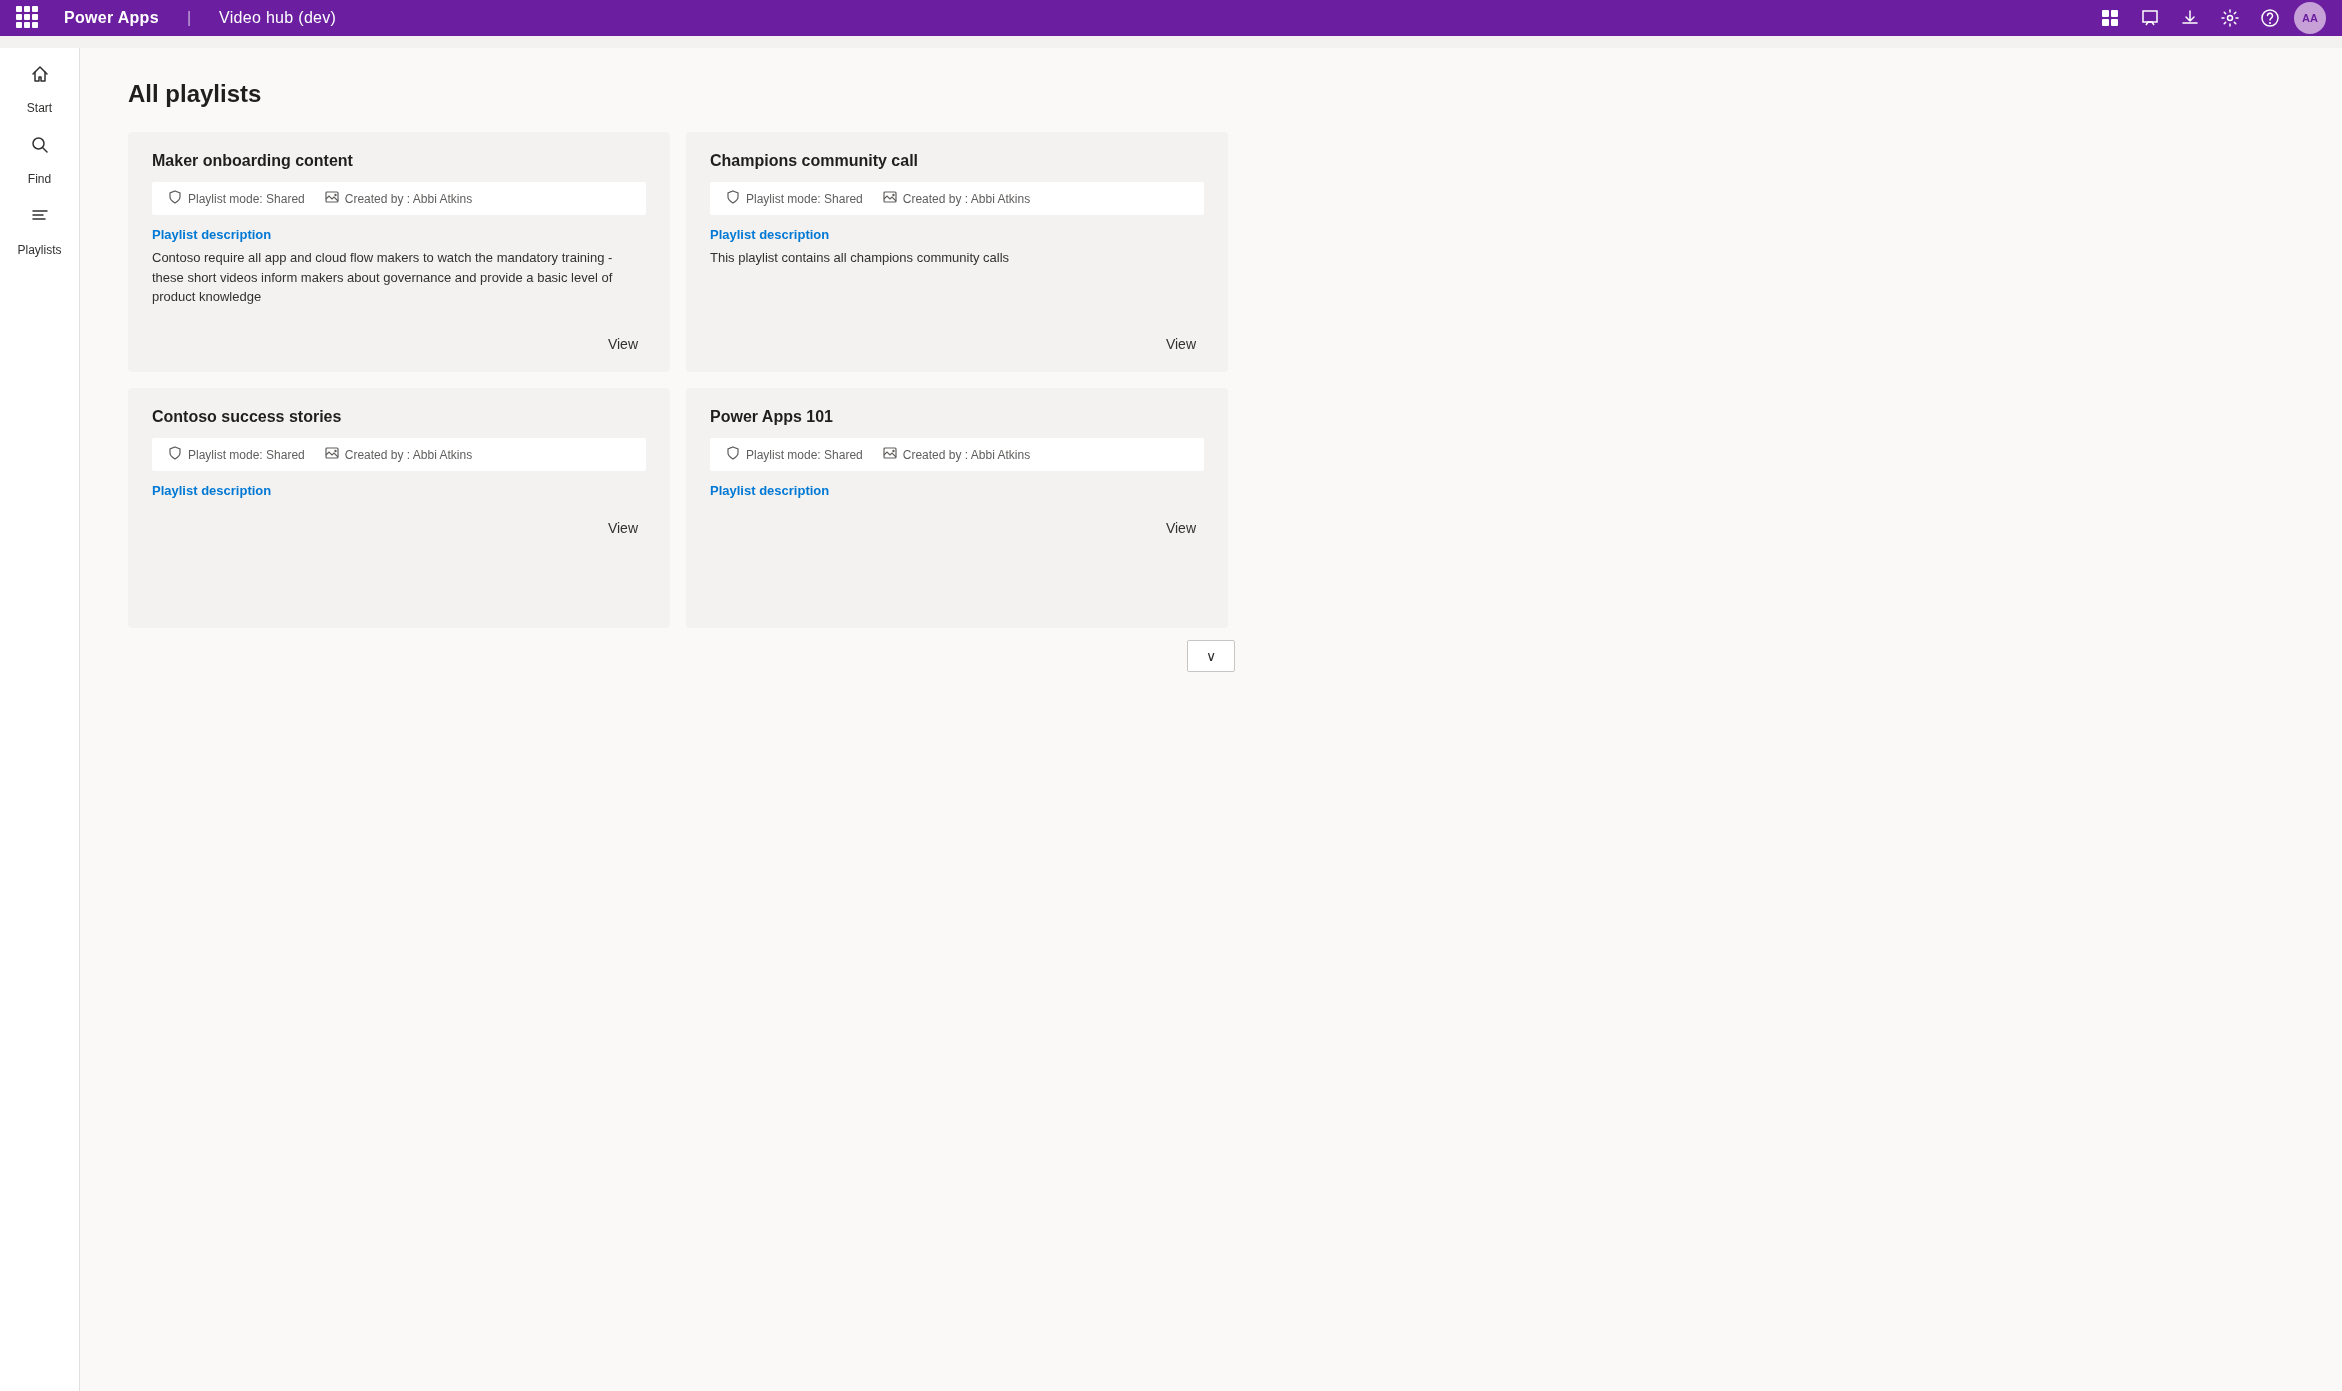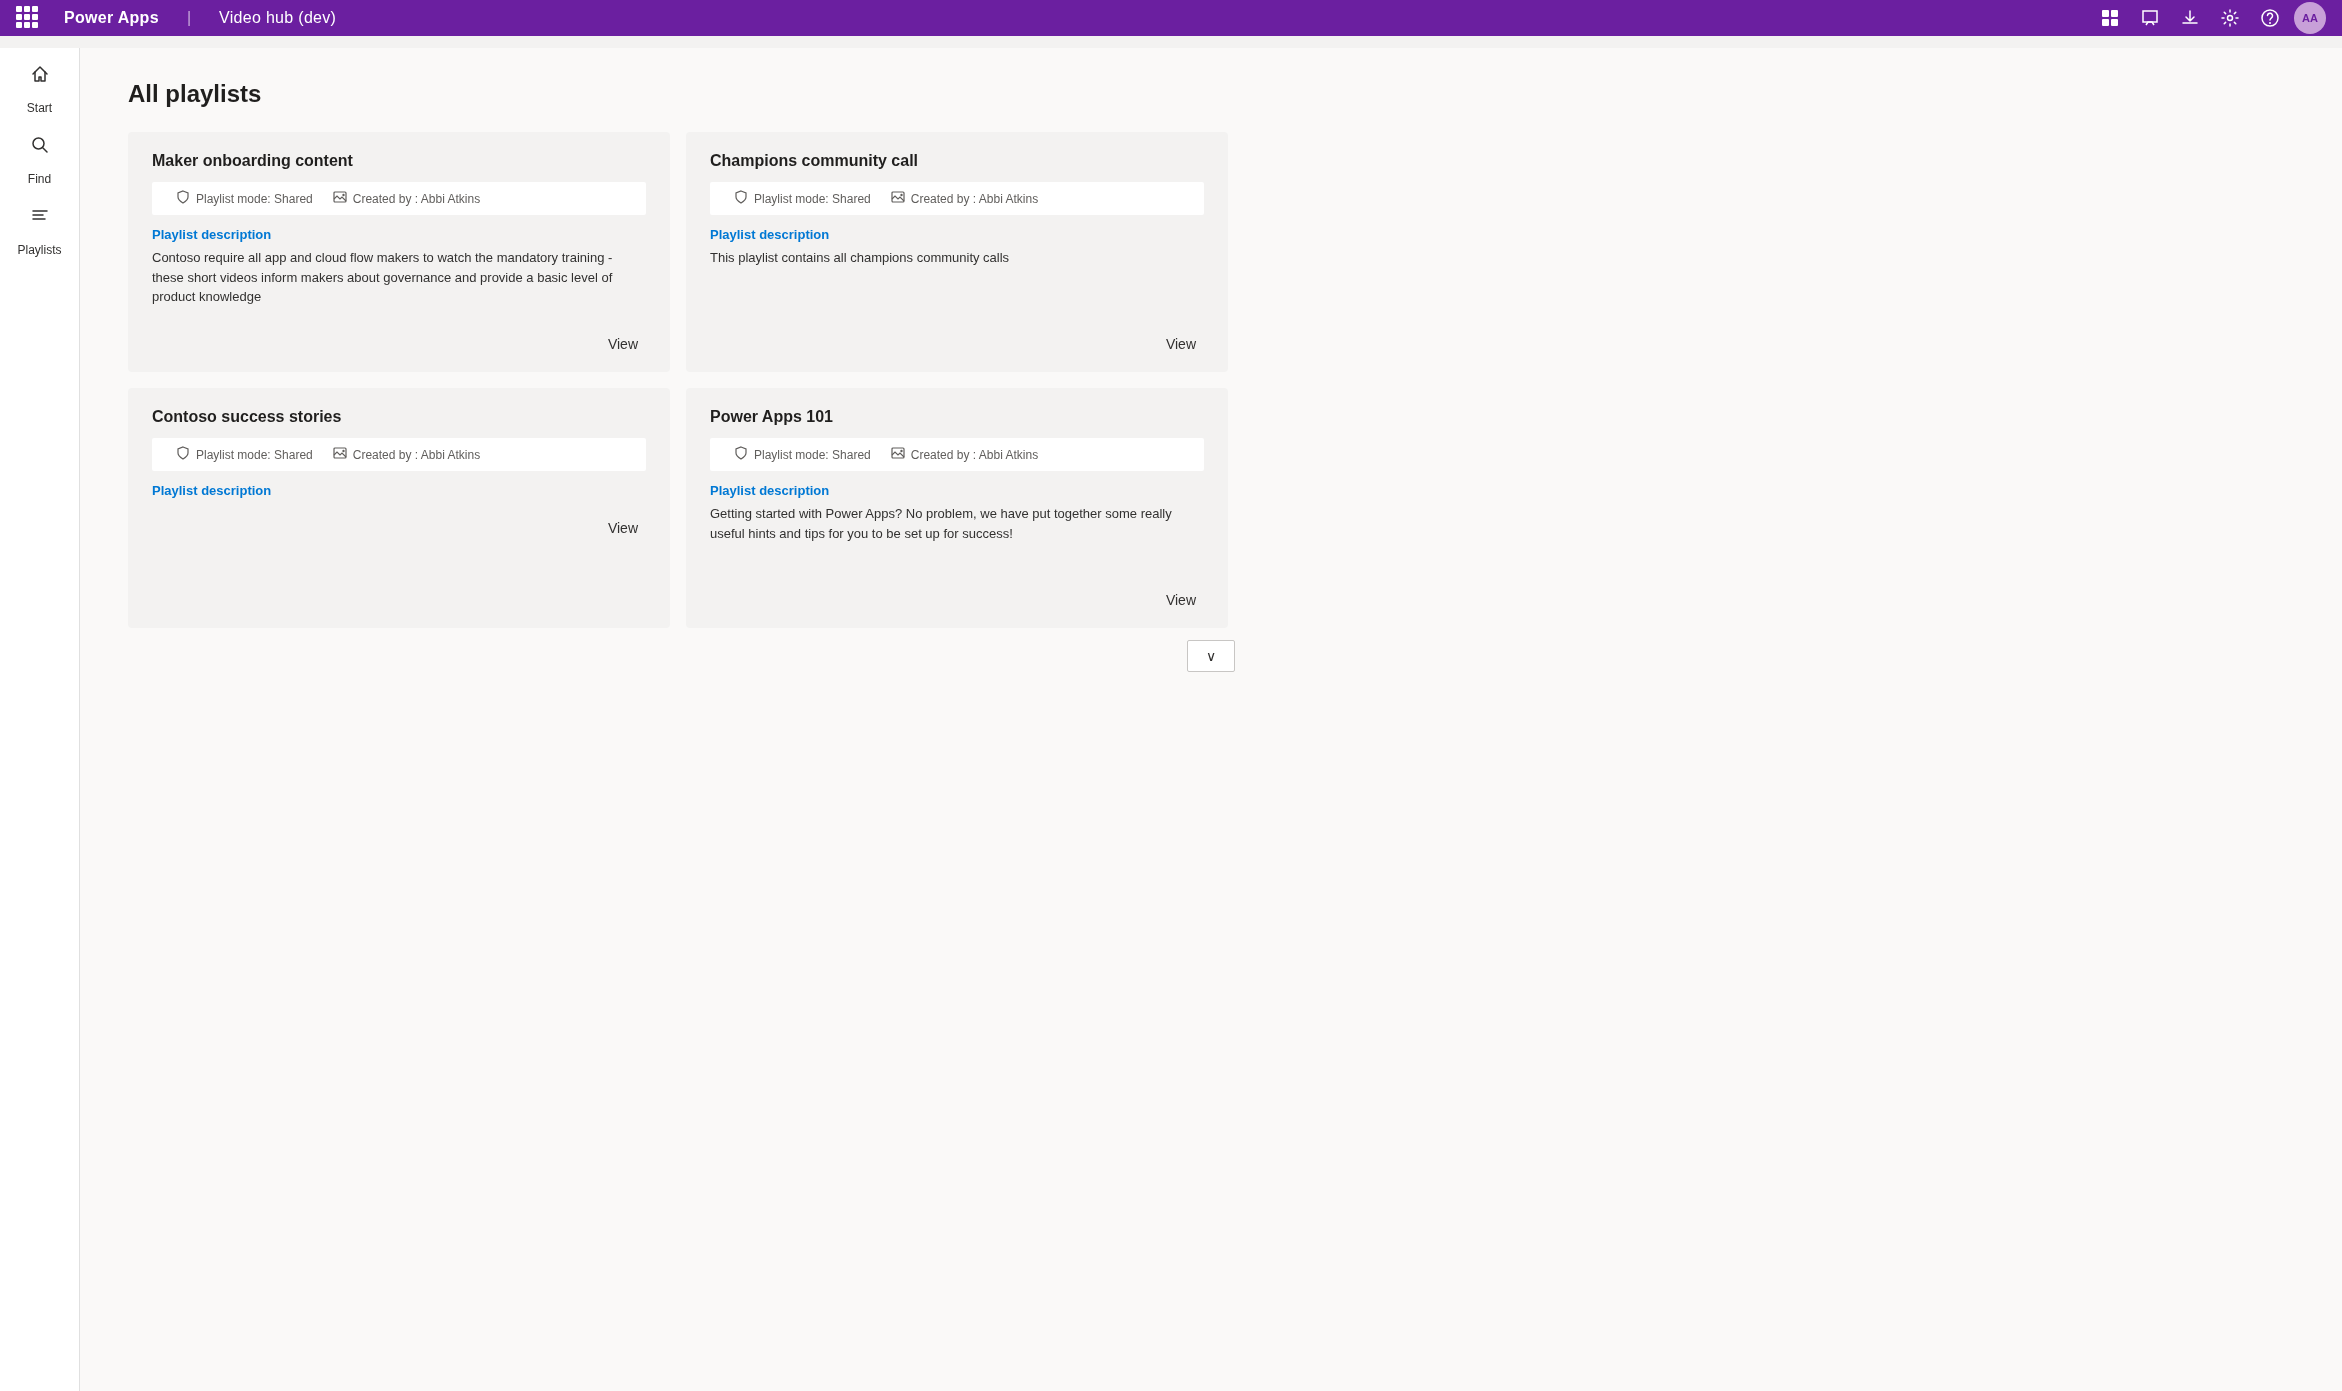--- a/index.html
+++ b/index.html
@@ -127,21 +127,21 @@
       color: #201f1e;
       margin-bottom: 12px;
     }
 
     .card-meta {
       display: flex;
       align-items: center;
       gap: 20px;
       margin-bottom: 12px;
       background: white;
-      padding: 8px 24px;
+      padding: 8px 16px;
       border-radius: 2px;
     }
     .meta-item {
       display: flex;
       align-items: center;
       gap: 6px;
       font-size: 12px;
       color: #605e5c;
     }
     .meta-icon { font-size: 13px; color: #605e5c; }
@@ -376,21 +376,20 @@
           <svg width="14" height="14" viewBox="0 0 14 14" fill="none">
             <rect x="1" y="2" width="12" height="10" rx="1" stroke="#605e5c" stroke-width="1.2" fill="none"></rect>
             <path d="M1 9l3-3 3 3 2-2 4 4" stroke="#605e5c" stroke-width="1.1"></path>
             <circle cx="10.5" cy="5" r="1.2" fill="#605e5c"></circle>
           </svg>
         </span>
         <span>Created by : Abbi Atkins</span>
       </div>
     </div>
     <div class="card-desc-label">Playlist description</div>
-    <div class="card-desc-text">Getting started with Power Apps?  No problem, we have put together some really useful hints and tips for you to be set up for success!</div>
     <button class="card-view-btn">View</button>
   </div>
       </div>
 
     <div class="scroll-btn-row">
       <button class="scroll-btn">
         <span>∨</span>
       </button>
     </div>
   </main>

